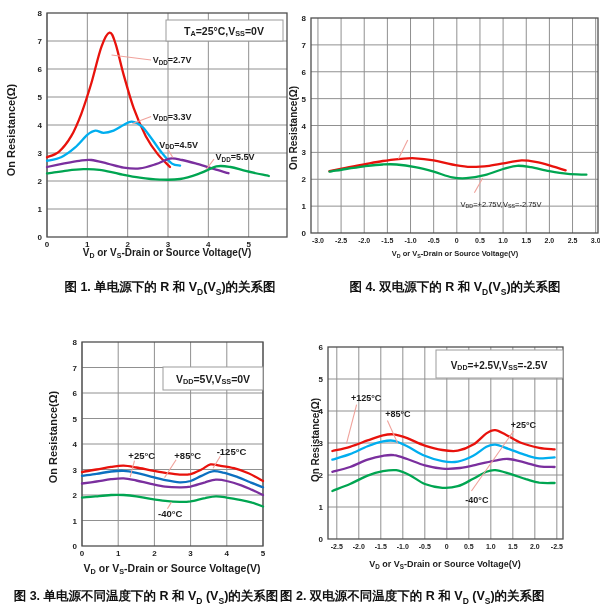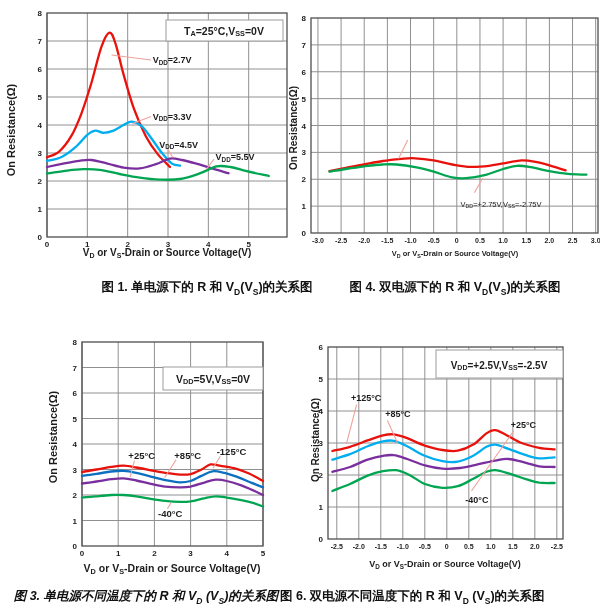--- a/index.html
+++ b/index.html
@@ -229,16 +229,16 @@
       <text x="23" y="153" text-anchor="end" font-size="8" font-weight="700" fill="#1c1c1c">2</text>
       <text x="23" y="121" text-anchor="end" font-size="8" font-weight="700" fill="#1c1c1c">3</text>
       <text x="23" y="89" text-anchor="end" font-size="8" font-weight="700" fill="#1c1c1c">4</text>
       <text x="23" y="57" text-anchor="end" font-size="8" font-weight="700" fill="#1c1c1c">5</text>
       <text x="23" y="25" text-anchor="end" font-size="8" font-weight="700" fill="#1c1c1c">6</text>
     </g>
     <text x="19" y="115" text-anchor="middle" font-size="10" font-weight="600" fill="#1c1c1c" transform="rotate(-90 19 115)">On Resistance(Ω)</text>
     <text x="145" y="242" text-anchor="middle" font-size="9" font-weight="700" fill="#1c1c1c"><tspan>V</tspan><tspan dy="1.8" font-size="6.3">D</tspan><tspan dy="-1.8"> or V</tspan><tspan dy="1.8" font-size="6.3">S</tspan><tspan dy="-1.8">-Drain or Source Voltage(V)</tspan></text>
   </svg>
 
-<div id="cap1" class="caption" style="left:0;top:279px;width:340px;margin-left:37px;"><span>图 1. 单电源下的 R 和 V</span><sub>D</sub><span>(V</span><sub>S</sub><span>)的关系图</span></div>
+<div id="cap1" class="caption" style="left:0;top:279px;width:340px;"><span>图 1. 单电源下的 R 和 V</span><sub>D</sub><span>(V</span><sub>S</sub><span>)的关系图</span></div>
 <div id="cap2" class="caption" style="left:310px;top:279px;width:290px;"><span>图 4. 双电源下的 R 和 V</span><sub>D</sub><span>(V</span><sub>S</sub><span>)的关系图</span></div>
-<div id="cap3" class="caption" style="left:0;top:588px;width:292px;font-style:italic;"><span>图 3. 单电源不同温度下的 R 和 V</span><sub>D</sub><span> (V</span><sub>S</sub><span>)的关系图</span></div>
-<div id="cap4" class="caption" style="left:280px;top:588px;width:240px;"><span>图 6. 双电源不同温度下的 R 和 V</span><sub>D</sub><span> (V</span><sub>S</sub><span>)的关系图</span></div>
+<div id="cap3" class="caption" style="left:0;top:588px;width:292px;"><span>图 3. 单电源不同温度下的 R 和 V</span><sub>D</sub><span> (V</span><sub>S</sub><span>)的关系图</span></div>
+<div id="cap4" class="caption" style="left:280px;top:588px;width:240px;"><span>图 2. 双电源不同温度下的 R 和 V</span><sub>D</sub><span> (V</span><sub>S</sub><span>)的关系图</span></div>
 
 </body></html>

